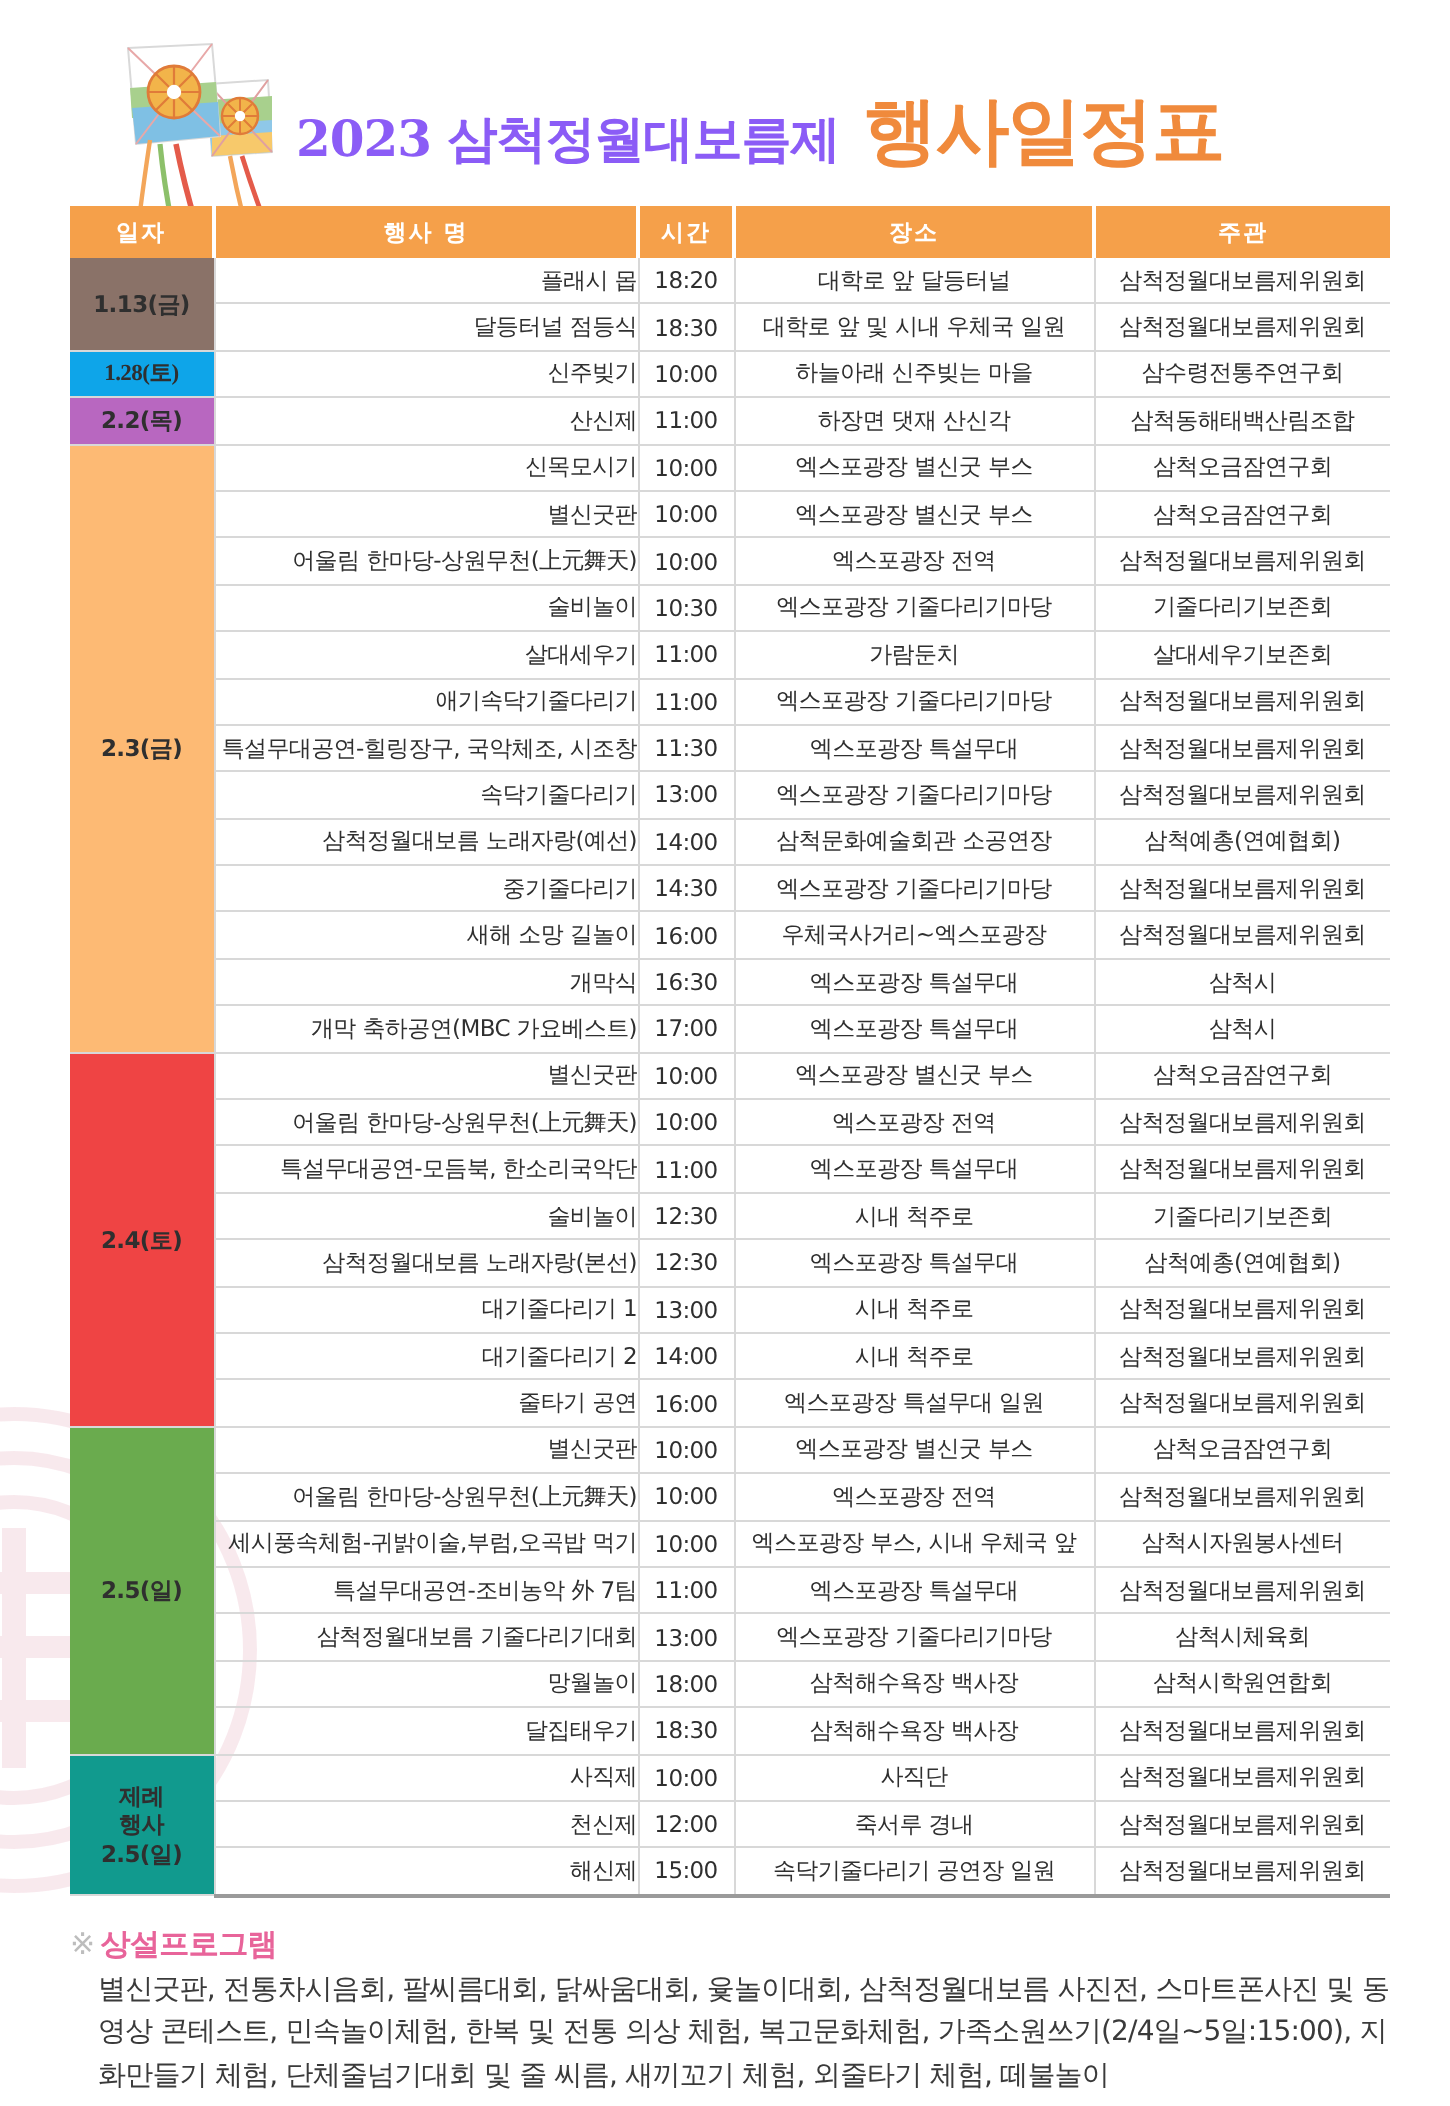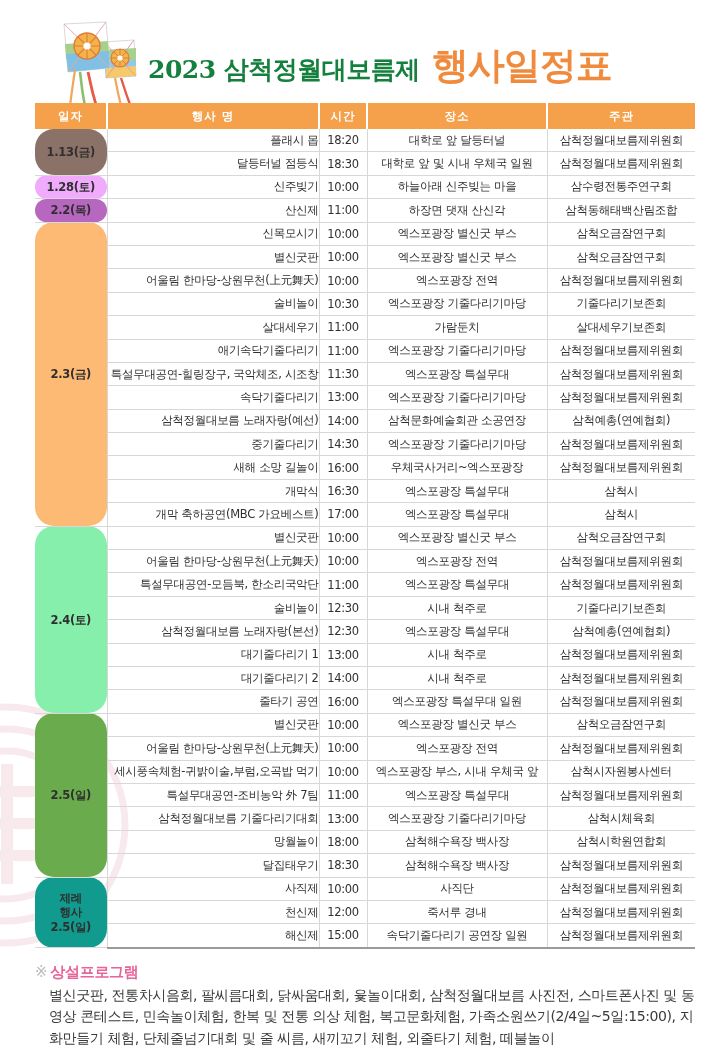--- a/index.html
+++ b/index.html
@@ -53,21 +53,21 @@
     left: 148px;
     top: 47px;
     display: flex;
     align-items: baseline;
     white-space: nowrap;
   }
   .title-sub {
     font-family: "DejaVu Serif", "Liberation Serif", serif;
     font-size: 25px;
     font-weight: 700;
-    color: #15803d;
+    color: #8b5cf6;
     letter-spacing: -0.5px;
   }
   .title-main {
     font-size: 37px;
     font-weight: 700;
     color: #f08a3c;
     letter-spacing: -1px;
     margin-left: 12px;
     line-height: 1;
   }
@@ -107,21 +107,20 @@
   tr:last-child td { border-bottom: 2px solid #9a9a9a; }
 
   td.date-cell {
     color: #ffffff;
     font-size: 11.5px;
     font-weight: 700;
     text-align: center;
     border-bottom: none;
     line-height: 1.25;
     letter-spacing: -0.3px;
-    border-radius: 19px;
   }
   td.name-cell {
     text-align: right;
     padding-left: 9px;
     border-left: 1px solid #d8d8d8;
   }
   td.time-cell {
     text-align: center;
     border-left: 1px solid #d8d8d8;
   }
@@ -251,21 +250,21 @@
             <td class="place-cell">대학로 앞 달등터널</td>
             <td class="host-cell">삼척정월대보름제위원회</td>
           </tr>
           <tr>
             <td class="name-cell">달등터널 점등식</td>
             <td class="time-cell">18:30</td>
             <td class="place-cell">대학로 앞 및 시내 우체국 일원</td>
             <td class="host-cell">삼척정월대보름제위원회</td>
           </tr>
           <tr>
-            <td class="date-cell" rowspan="1" style="background: #f0abfc;">1.28(토)</td>
+            <td class="date-cell" rowspan="1" style="background: #0ea5e9; font-family: Liberation Serif, serif;">1.28(토)</td>
             <td class="name-cell">신주빚기</td>
             <td class="time-cell">10:00</td>
             <td class="place-cell">하늘아래 신주빚는 마을</td>
             <td class="host-cell">삼수령전통주연구회</td>
           </tr>
           <tr>
             <td class="date-cell" rowspan="1" style="background: rgb(184, 103, 192);">2.2(목)</td>
             <td class="name-cell">산신제</td>
             <td class="time-cell">11:00</td>
             <td class="place-cell">하장면 댓재 산신각</td>
@@ -344,21 +343,21 @@
             <td class="place-cell">엑스포광장 특설무대</td>
             <td class="host-cell">삼척시</td>
           </tr>
           <tr>
             <td class="name-cell">개막 축하공연(MBC 가요베스트)</td>
             <td class="time-cell">17:00</td>
             <td class="place-cell">엑스포광장 특설무대</td>
             <td class="host-cell">삼척시</td>
           </tr>
           <tr>
-            <td class="date-cell" rowspan="8" style="background: #86efac;">2.4(토)</td>
+            <td class="date-cell" rowspan="8" style="background: #ef4444;">2.4(토)</td>
             <td class="name-cell">별신굿판</td>
             <td class="time-cell">10:00</td>
             <td class="place-cell">엑스포광장 별신굿 부스</td>
             <td class="host-cell">삼척오금잠연구회</td>
           </tr>
           <tr>
             <td class="name-cell">어울림 한마당-상원무천(上元舞天)</td>
             <td class="time-cell">10:00</td>
             <td class="place-cell">엑스포광장 전역</td>
             <td class="host-cell">삼척정월대보름제위원회</td>

